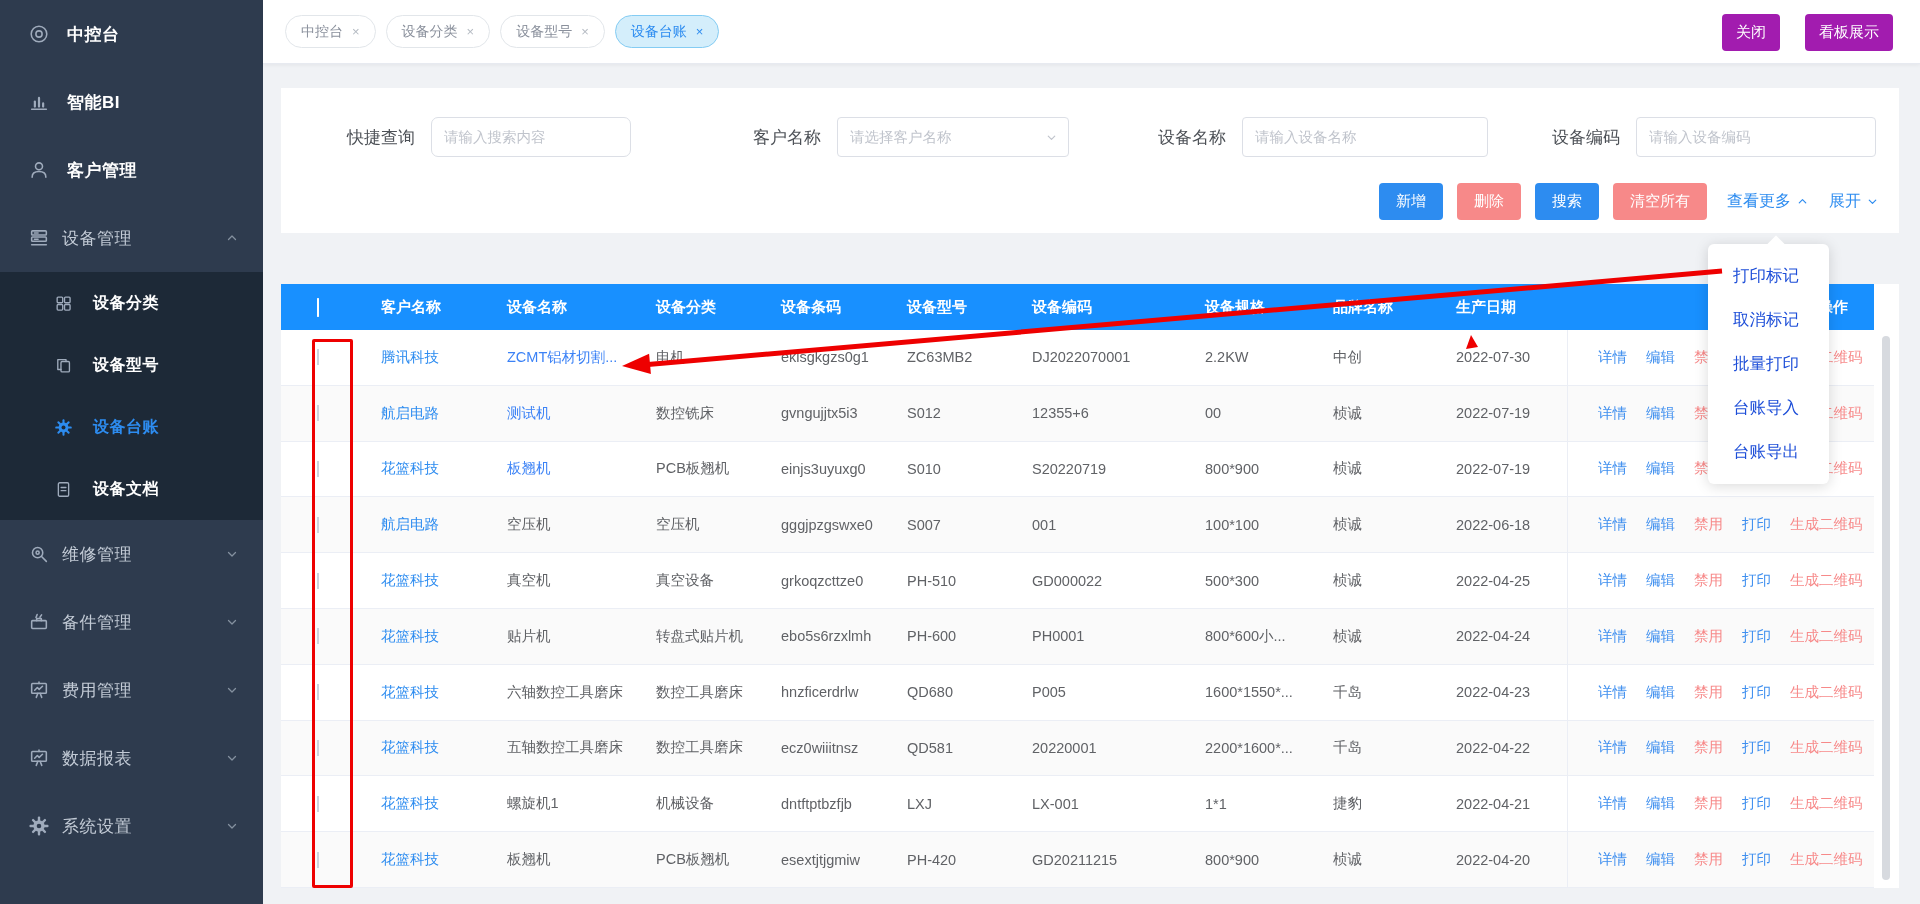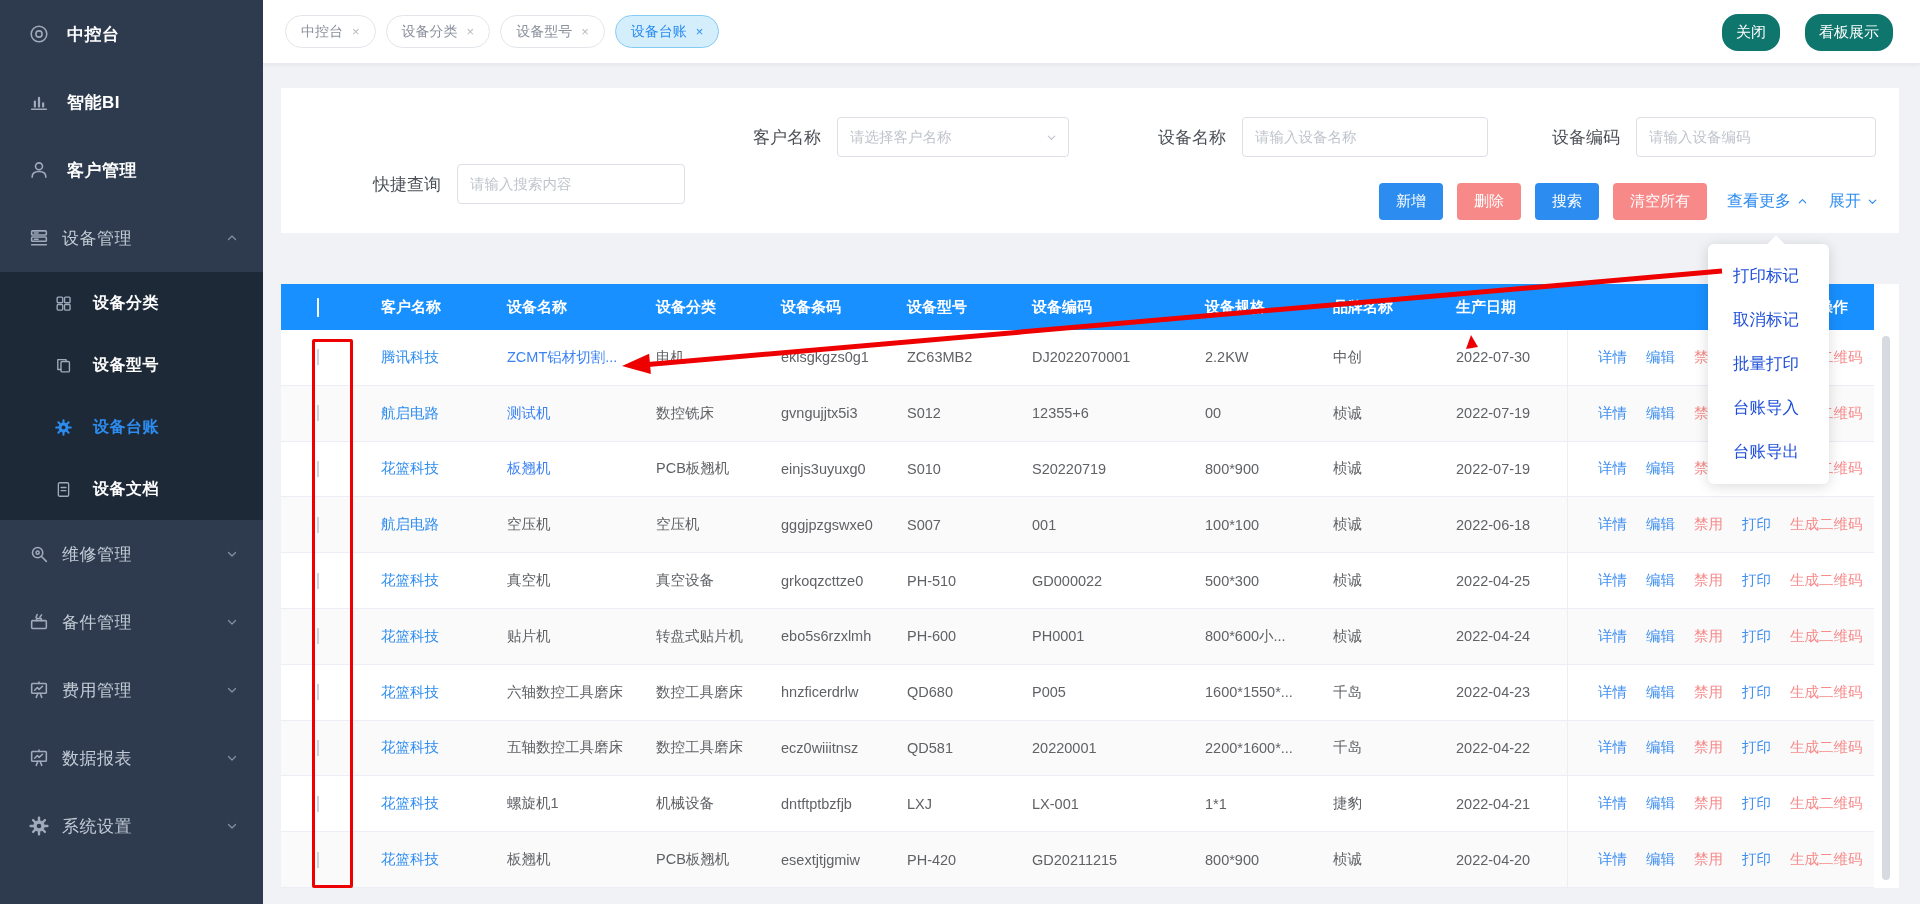--- a/index.html
+++ b/index.html
@@ -23,21 +23,21 @@
   
   #topbar { position:fixed; left:263px; top:0; width:1657px; height:64px; background:#fff;
             border-bottom:1px solid #e7eaf0; box-shadow:0 1px 4px rgba(0,21,41,.06); z-index:6; }
   #tabs { position:absolute; left:22px; top:15px; display:flex; gap:10px; }
   .tab { height:33px; border:1px solid #e2e6ea; border-radius:17px; background:#fff;
          display:flex; align-items:center; padding:0 15px; font-size:14px; color:#8a909c; cursor:pointer; }
   .tab .x { margin-left:9px; font-size:13px; color:#b4bac2; line-height:1; }
   .tab.active { background:#d4eefb; border-color:#84ccf3; color:#2d8cf0; }
   .tab.active .x { color:#2d8cf0; }
   #topbtns { position:absolute; right:27px; top:14px; display:flex; gap:25px; }
-  .tb { height:37px; background:#0f766e; color:#fff; border:none; border-radius:16px;
+  .tb { height:37px; background:#a21caf; color:#fff; border:none; border-radius:4px;
         font-size:15px; padding:0 14px; min-width:56px; cursor:pointer; font-family:inherit; }
 
   
   #filter-panel { position:fixed; left:281px; top:88px; width:1618px; height:145px; background:#fff; z-index:4; }
   .fgroup { position:absolute; top:29px; height:40px; display:flex; align-items:center; }
   .fgroup .flabel { font-size:17px; color:#4c5056; margin-right:16px; white-space:nowrap; }
   .fctl { height:40px; border:1px solid #dcdfe6; border-radius:4px; background:#fff;
           display:flex; align-items:center; padding:0 12px; position:relative; }
   .fctl input { border:none; outline:none; width:100%; font-size:14.5px; color:#333; font-family:inherit; }
   .fctl input::placeholder { color:#c0c4cc; }
@@ -291,23 +291,23 @@
         </div>
       </div>
     <div id="topbtns">
       <button class="tb">关闭</button>
       <button class="tb">看板展示</button>
     </div>
   </header>
 
   <section id="filter-panel">
     <div id="filter-row">
-        <div class="fgroup" style="left: 92px; margin-top: 47px;">
+        <div class="fgroup" style="left: 66px;">
           <span class="flabel">快捷查询</span>
-          <div class="fctl" style="width: 228px;">
+          <div class="fctl" style="width: 200px; border-radius: 7px;">
             <input placeholder="请输入搜索内容" style="">
           </div>
         </div>
         <div class="fgroup" style="left: 472px;">
           <span class="flabel">客户名称</span>
           <div class="fctl" style="width: 232px;">
             <input placeholder="请选择客户名称" style="">
             <span class="sel-caret">
               <svg width="13" height="13" viewBox="0 0 24 24" fill="none" stroke="currentColor" stroke-width="1.7" stroke-linecap="round" stroke-linejoin="round">
                 <polyline points="6 9.5 12 15.5 18 9.5" stroke-width="2.2"></polyline>

